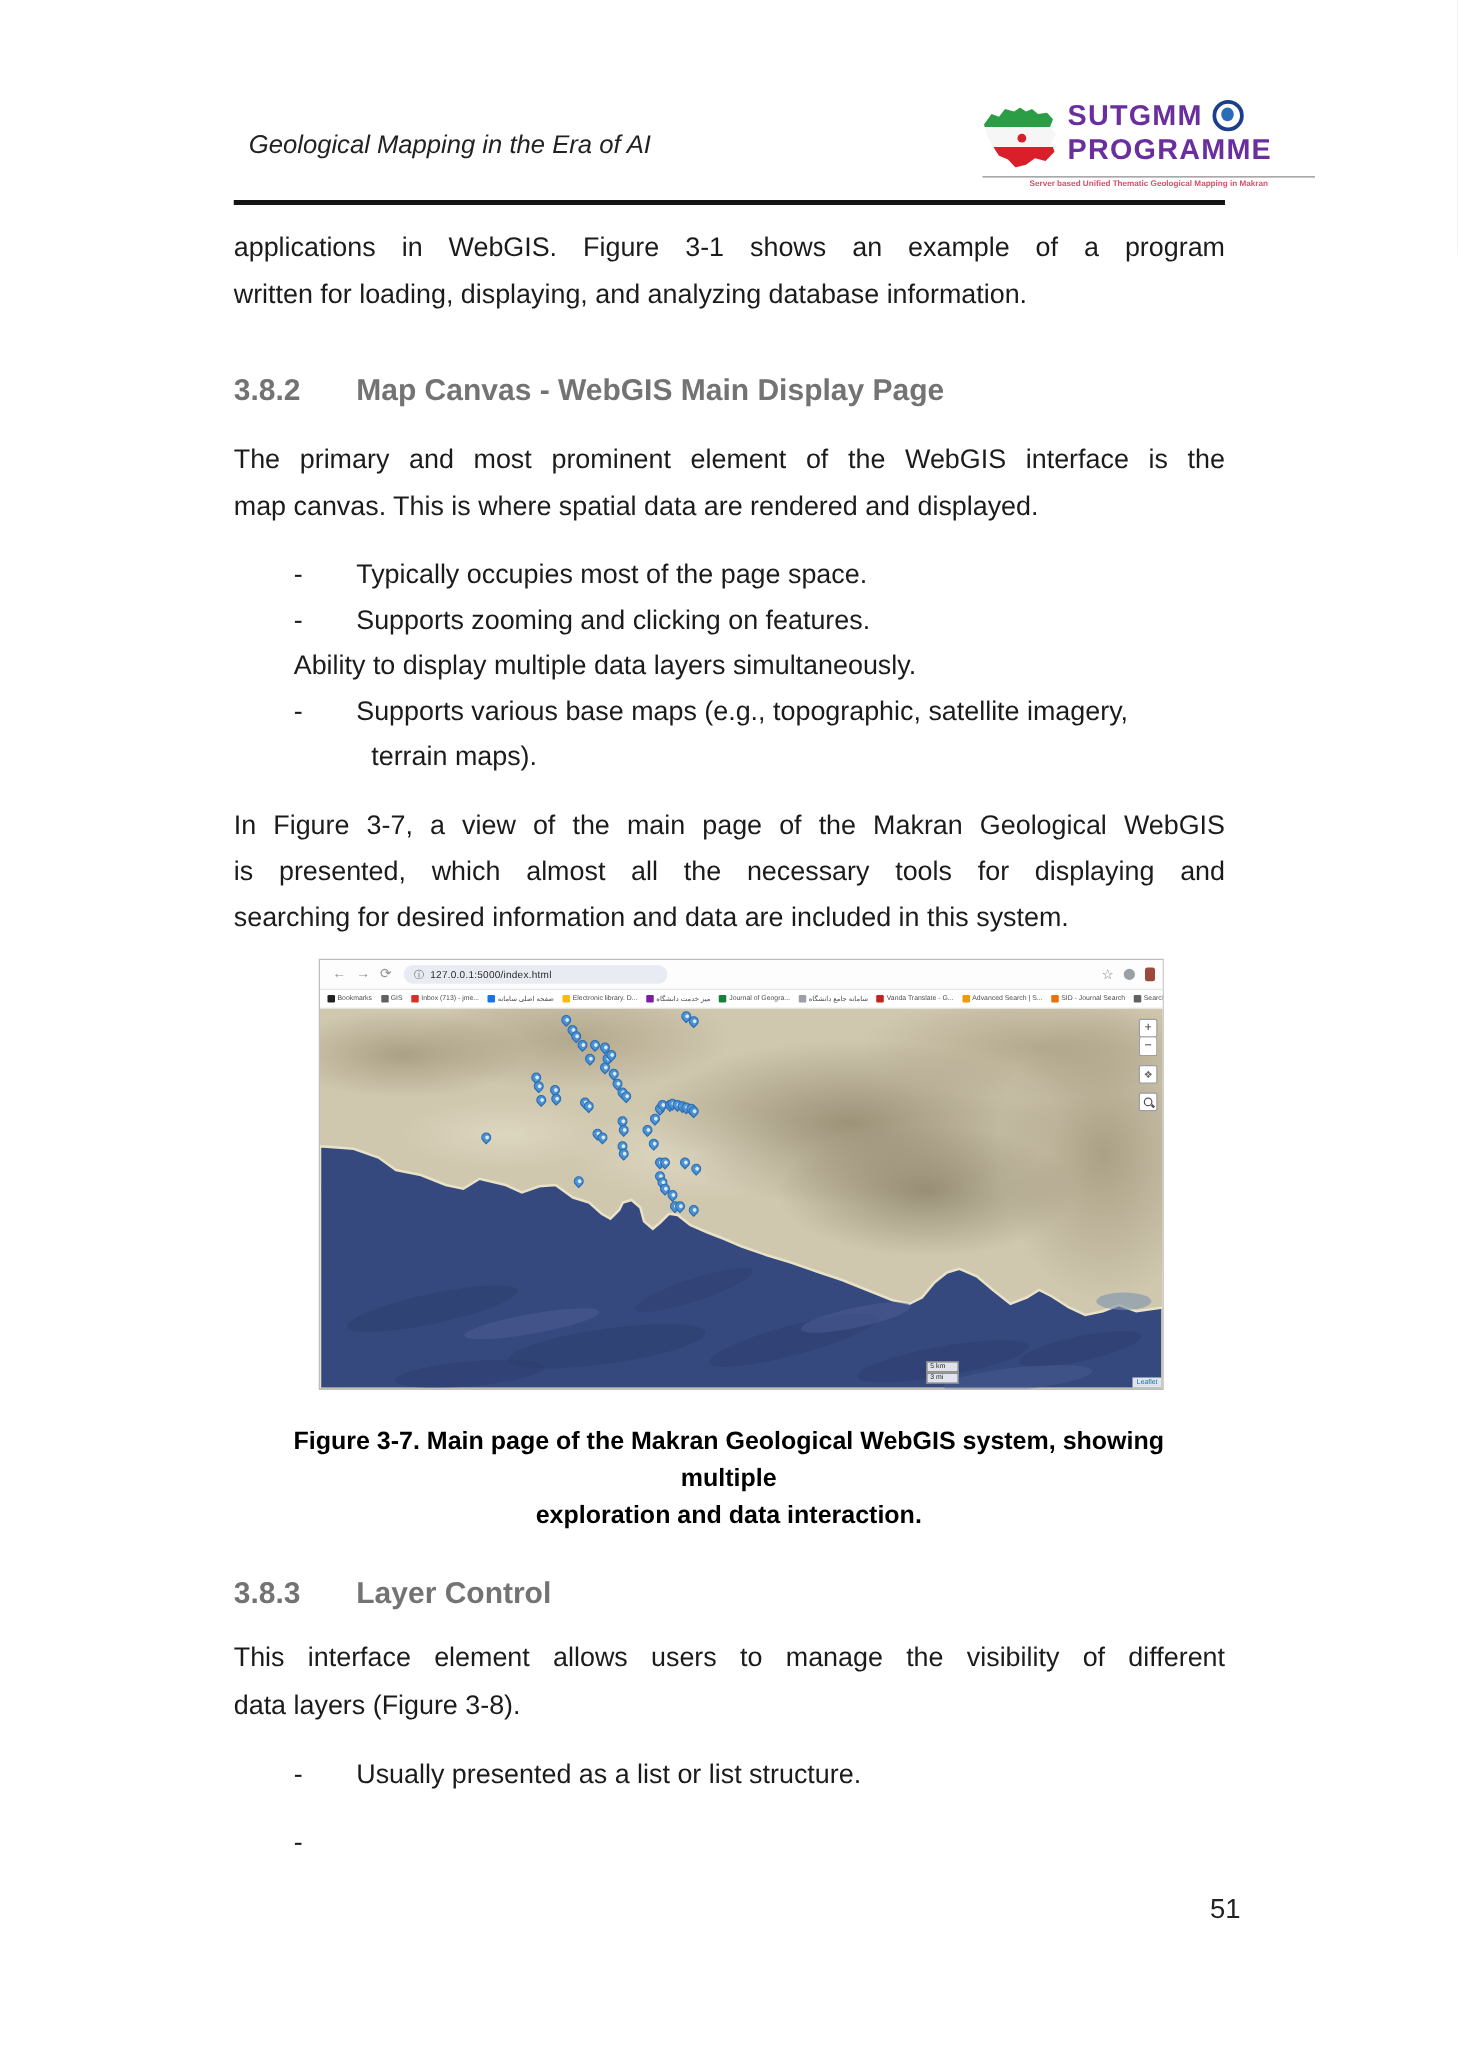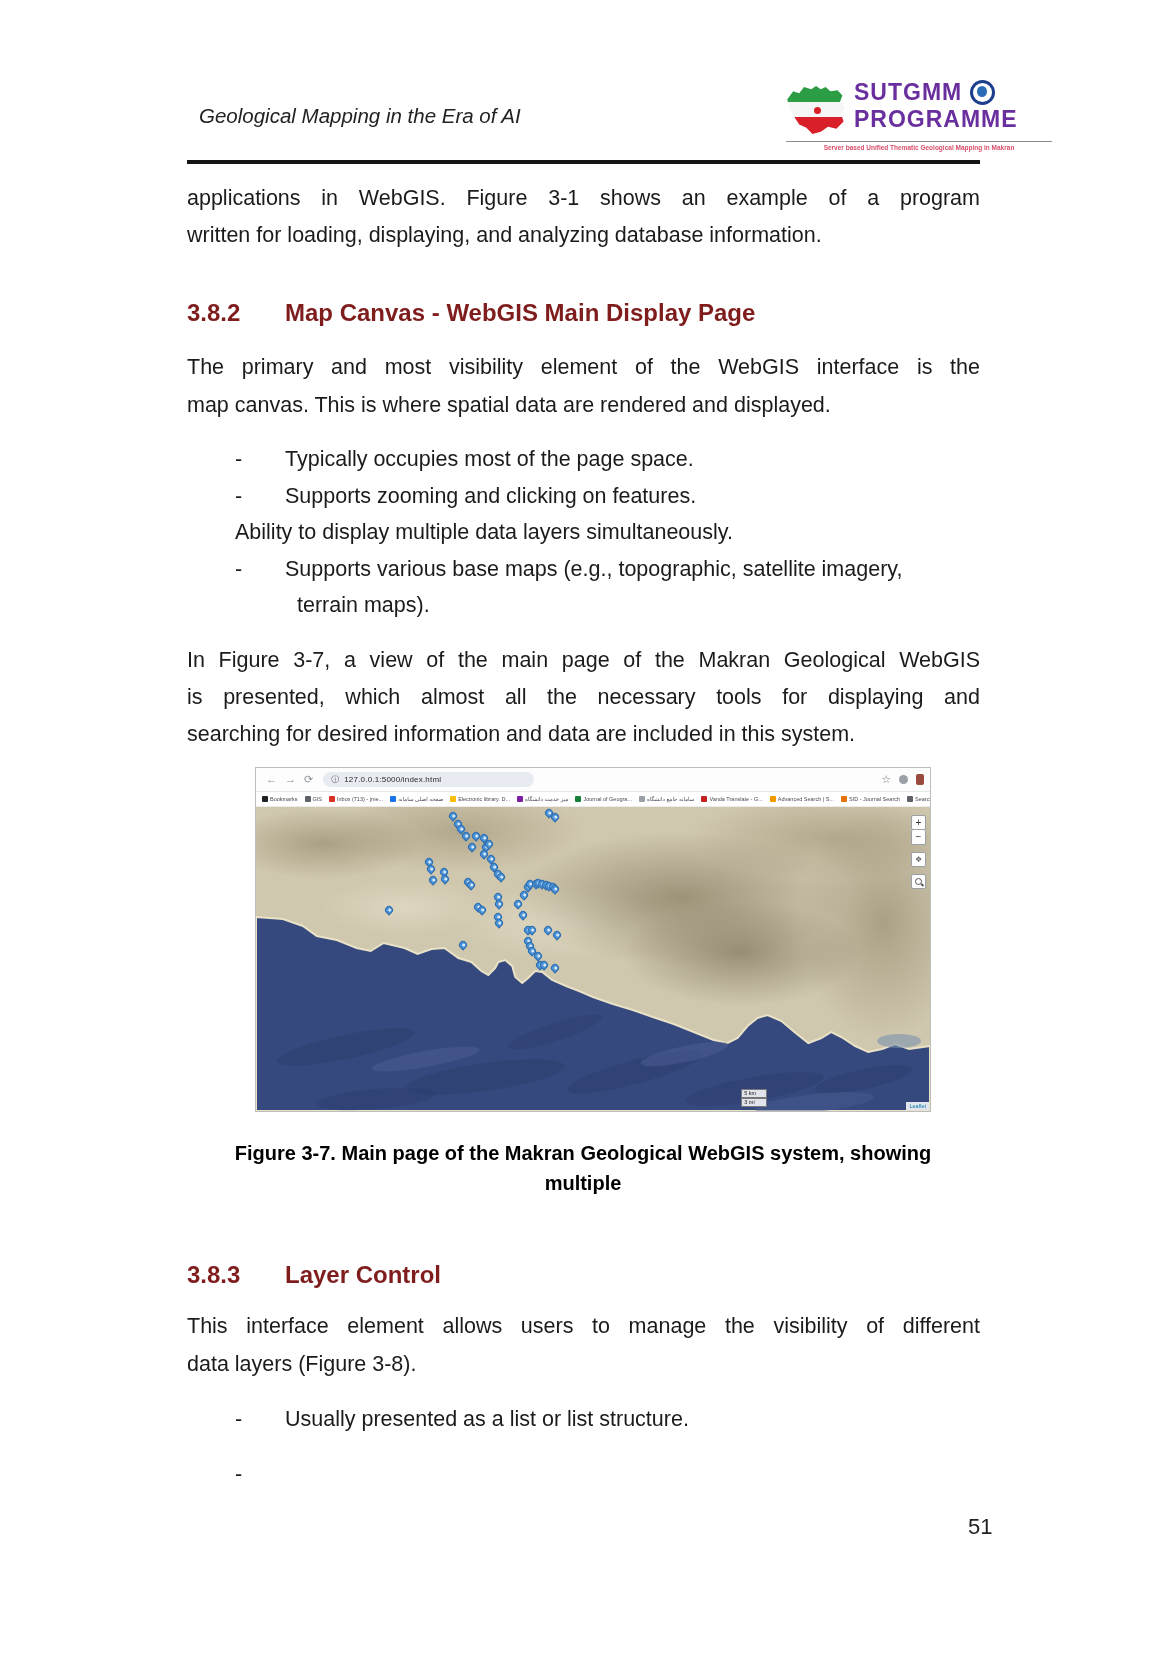--- a/index.html
+++ b/index.html
@@ -26,21 +26,21 @@
   .logo-globe::after{content:"";position:absolute;left:4px;top:3px;width:10px;height:11px;border-radius:50%;background:#2b6cb6;}
   .logo-line2{margin-top:3px;}
   .logo-tagline{margin-top:5px;border-top:1px solid #8d8d8d;padding-top:2px;
     font-size:6.5px;font-weight:bold;color:#d94f6b;text-align:center;width:266px;}
 
   
   .para{width:793px;font-size:21.5px;}
   .jl{text-align:justify;text-align-last:justify;height:37px;white-space:nowrap;}
   .nl{text-align:left;height:37px;}
   .p-intro{left:187px;top:186px;}
-  .heading{left:187px;font-weight:bold;font-size:24px;color:#7f1d1d;}
+  .heading{left:187px;font-weight:bold;font-size:24px;color:#737373;}
   .heading .h-num{display:inline-block;width:98px;}
   .h-382{top:299px;}
   .p-lead382{left:187px;top:355px;}
   .p-lead382 .jl,.p-lead382 .nl{height:38px;}
   .bullets382{left:235px;top:447px;width:700px;font-size:21.5px;}
   .b-row{display:flex;}
   .b-row .dash{width:50px;}
   .b-line{height:36.5px;}
   .p-close382{left:187px;top:648px;}
   .caption{left:210px;top:1139px;width:746px;text-align:center;font-weight:bold;font-size:20px;line-height:29.5px;color:#000000;}
@@ -124,21 +124,21 @@
   <div class="abs para p-intro">
     <div class="jl">applications in WebGIS. Figure 3-1 shows an example of a program</div>
     <div class="nl">written for loading, displaying, and analyzing database information.</div>
   </div>
 
   <div class="abs heading h-382">
     <span class="h-num">3.8.2</span><span>Map Canvas - WebGIS Main Display Page</span>
   </div>
 
   <div class="abs para p-lead382">
-    <div class="jl">The primary and most visibility element of the WebGIS interface is the</div>
+    <div class="jl">The primary and most prominent element of the WebGIS interface is the</div>
     <div class="nl">map canvas. This is where spatial data are rendered and displayed.</div>
   </div>
 
   <div class="abs bullets382">
     <div class="b-row b-line">
       <span class="dash">-</span>
       <span>Typically occupies most of the page space.</span>
     </div>
     <div class="b-row b-line">
       <span class="dash">-</span>
@@ -307,20 +307,21 @@
       <div class="scalebar">
         <div class="scale-box">5 km</div>
         <div class="scale-box">3 mi</div>
       </div>
       <div class="attrib">Leaflet</div>
     </div>
   </div>
 
   <div class="abs caption">
     <div>Figure 3-7. Main page of the Makran Geological WebGIS system, showing multiple</div>
+    <div>exploration and data interaction.</div>
   </div>
 
   <div class="abs heading h-383">
     <span class="h-num">3.8.3</span><span>Layer Control</span>
   </div>
 
   <div class="abs para p-lead383">
     <div class="jl">This interface element allows users to manage the visibility of different</div>
     <div class="nl">data layers (Figure 3-8).</div>
   </div>

